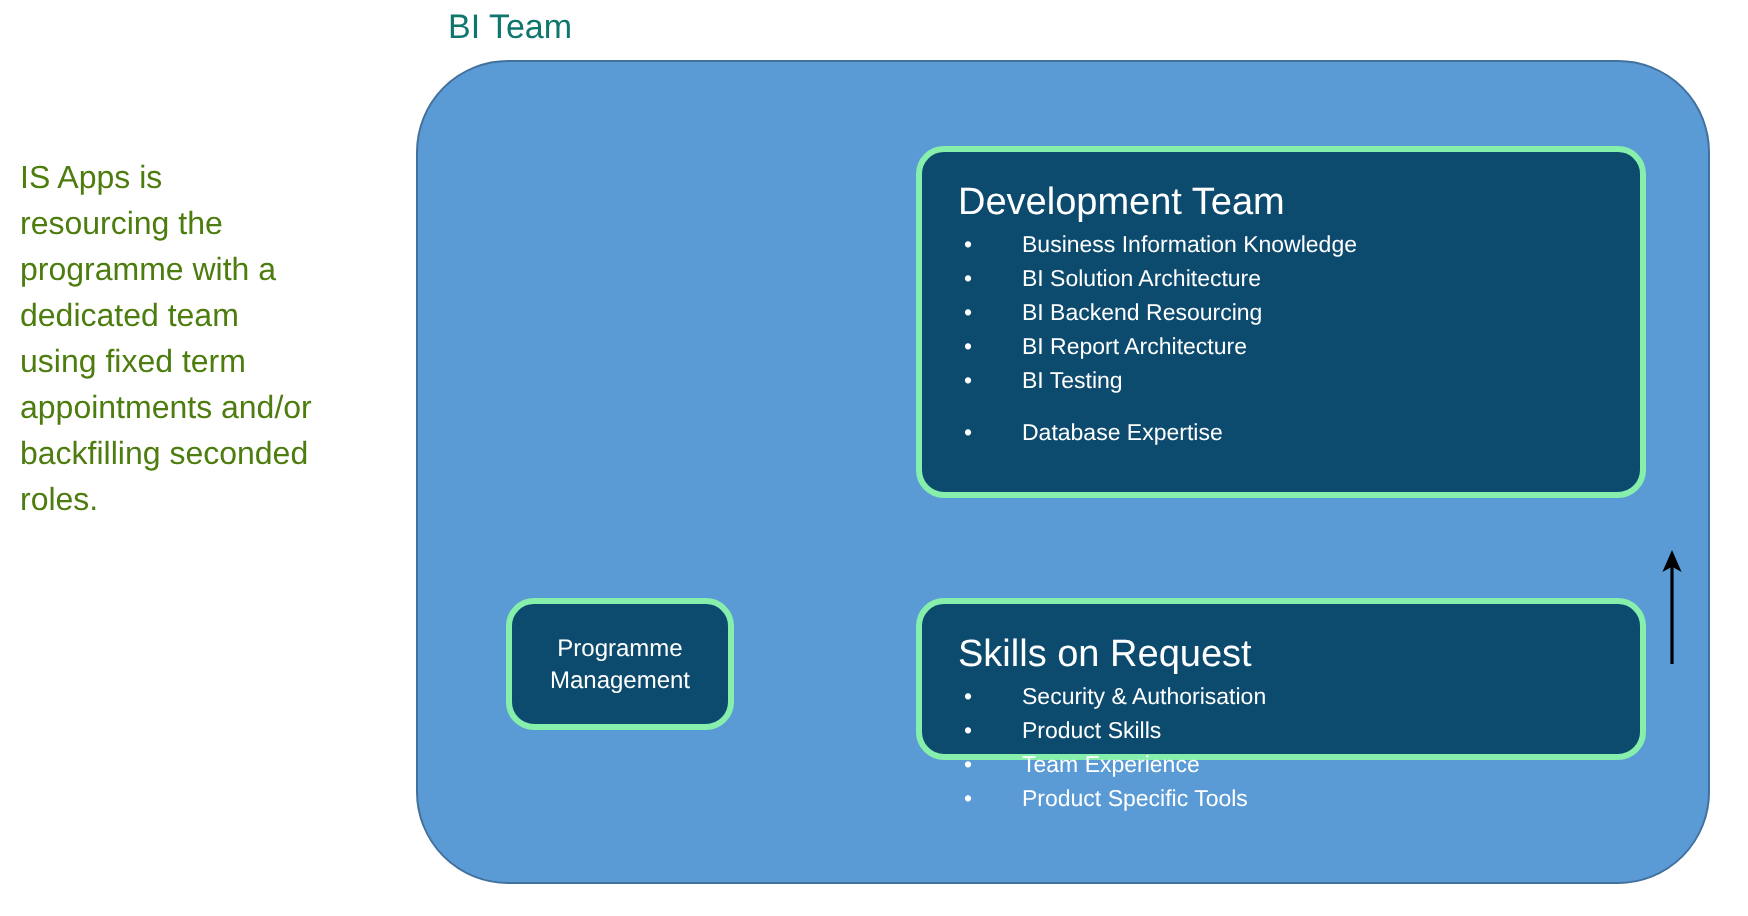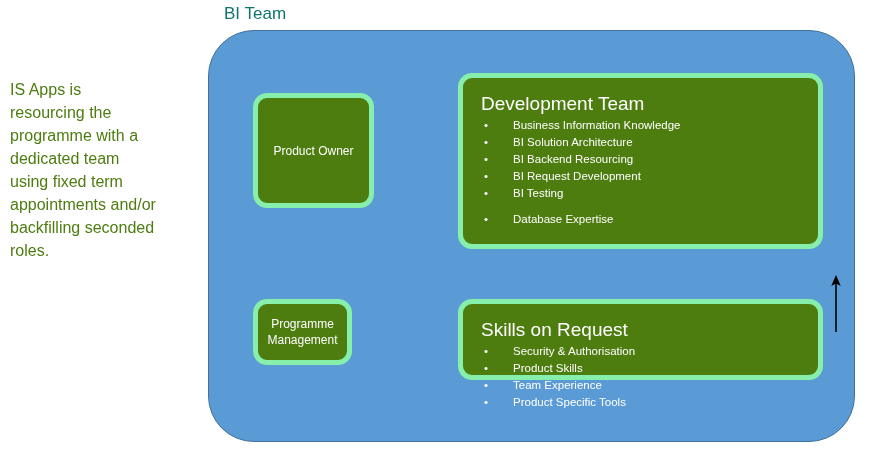--- a/index.html
+++ b/index.html
@@ -55,22 +55,22 @@
     height: 412px;
     background: #5B9BD5;
     border: 1px solid #41719C;
     border-radius: 46px;
     box-sizing: border-box;
   }
 
   
   .card {
     position: absolute;
-    background: #4d7c0f;
-    border: 5px solid #86efac;
+    background: #0c4a6e;
+    border: 3px solid #86efac;
     border-radius: 14px;
     box-sizing: border-box;
     color: #FFFFFF;
   }
 
   
   .card-role {
     display: flex;
     align-items: center;
     justify-content: center;
@@ -81,21 +81,21 @@
   }
   .card-product-owner {
     left: 44px;
     top: 62px;
     width: 121px;
     height: 115px;
   }
   .card-programme-management {
     left: 44px;
     top: 268px;
-    width: 99px;
+    width: 114px;
     height: 66px;
   }
 
   
   .card-list {
     padding: 14px 18px 10px 18px;
   }
   .card-development-team {
     left: 249px;
     top: 42px;
@@ -153,23 +153,20 @@
 <body>
 
 <div class="side-note">
   <div class="side-note-body">IS Apps is resourcing the programme with a dedicated team using fixed term appointments and/or backfilling seconded roles.</div>
 </div>
 
 <div class="diagram-title">BI Team</div>
 
 <div class="team-container">
 
-  <div class="card card-role card-product-owner">
-    <span>Product Owner</span>
-  </div>
 
   <div class="card card-role card-programme-management">
     <span>
       <span>Programme</span><br>
       <span>Management</span>
     </span>
   </div>
 
   <div class="card card-list card-development-team">
     <div class="card-heading">Development Team</div>
@@ -181,21 +178,21 @@
       <li class="bullet-item">
         <span class="bullet-marker">•</span>
         <span>BI Solution Architecture</span>
       </li>
       <li class="bullet-item">
         <span class="bullet-marker">•</span>
         <span>BI Backend Resourcing</span>
       </li>
       <li class="bullet-item">
         <span class="bullet-marker">•</span>
-        <span>BI Request Development</span>
+        <span>BI Report Architecture</span>
       </li>
       <li class="bullet-item">
         <span class="bullet-marker">•</span>
         <span>BI Testing</span>
       </li>
       <li class="bullet-item spaced">
         <span class="bullet-marker">•</span>
         <span>Database Expertise</span>
       </li>
     </ul>

